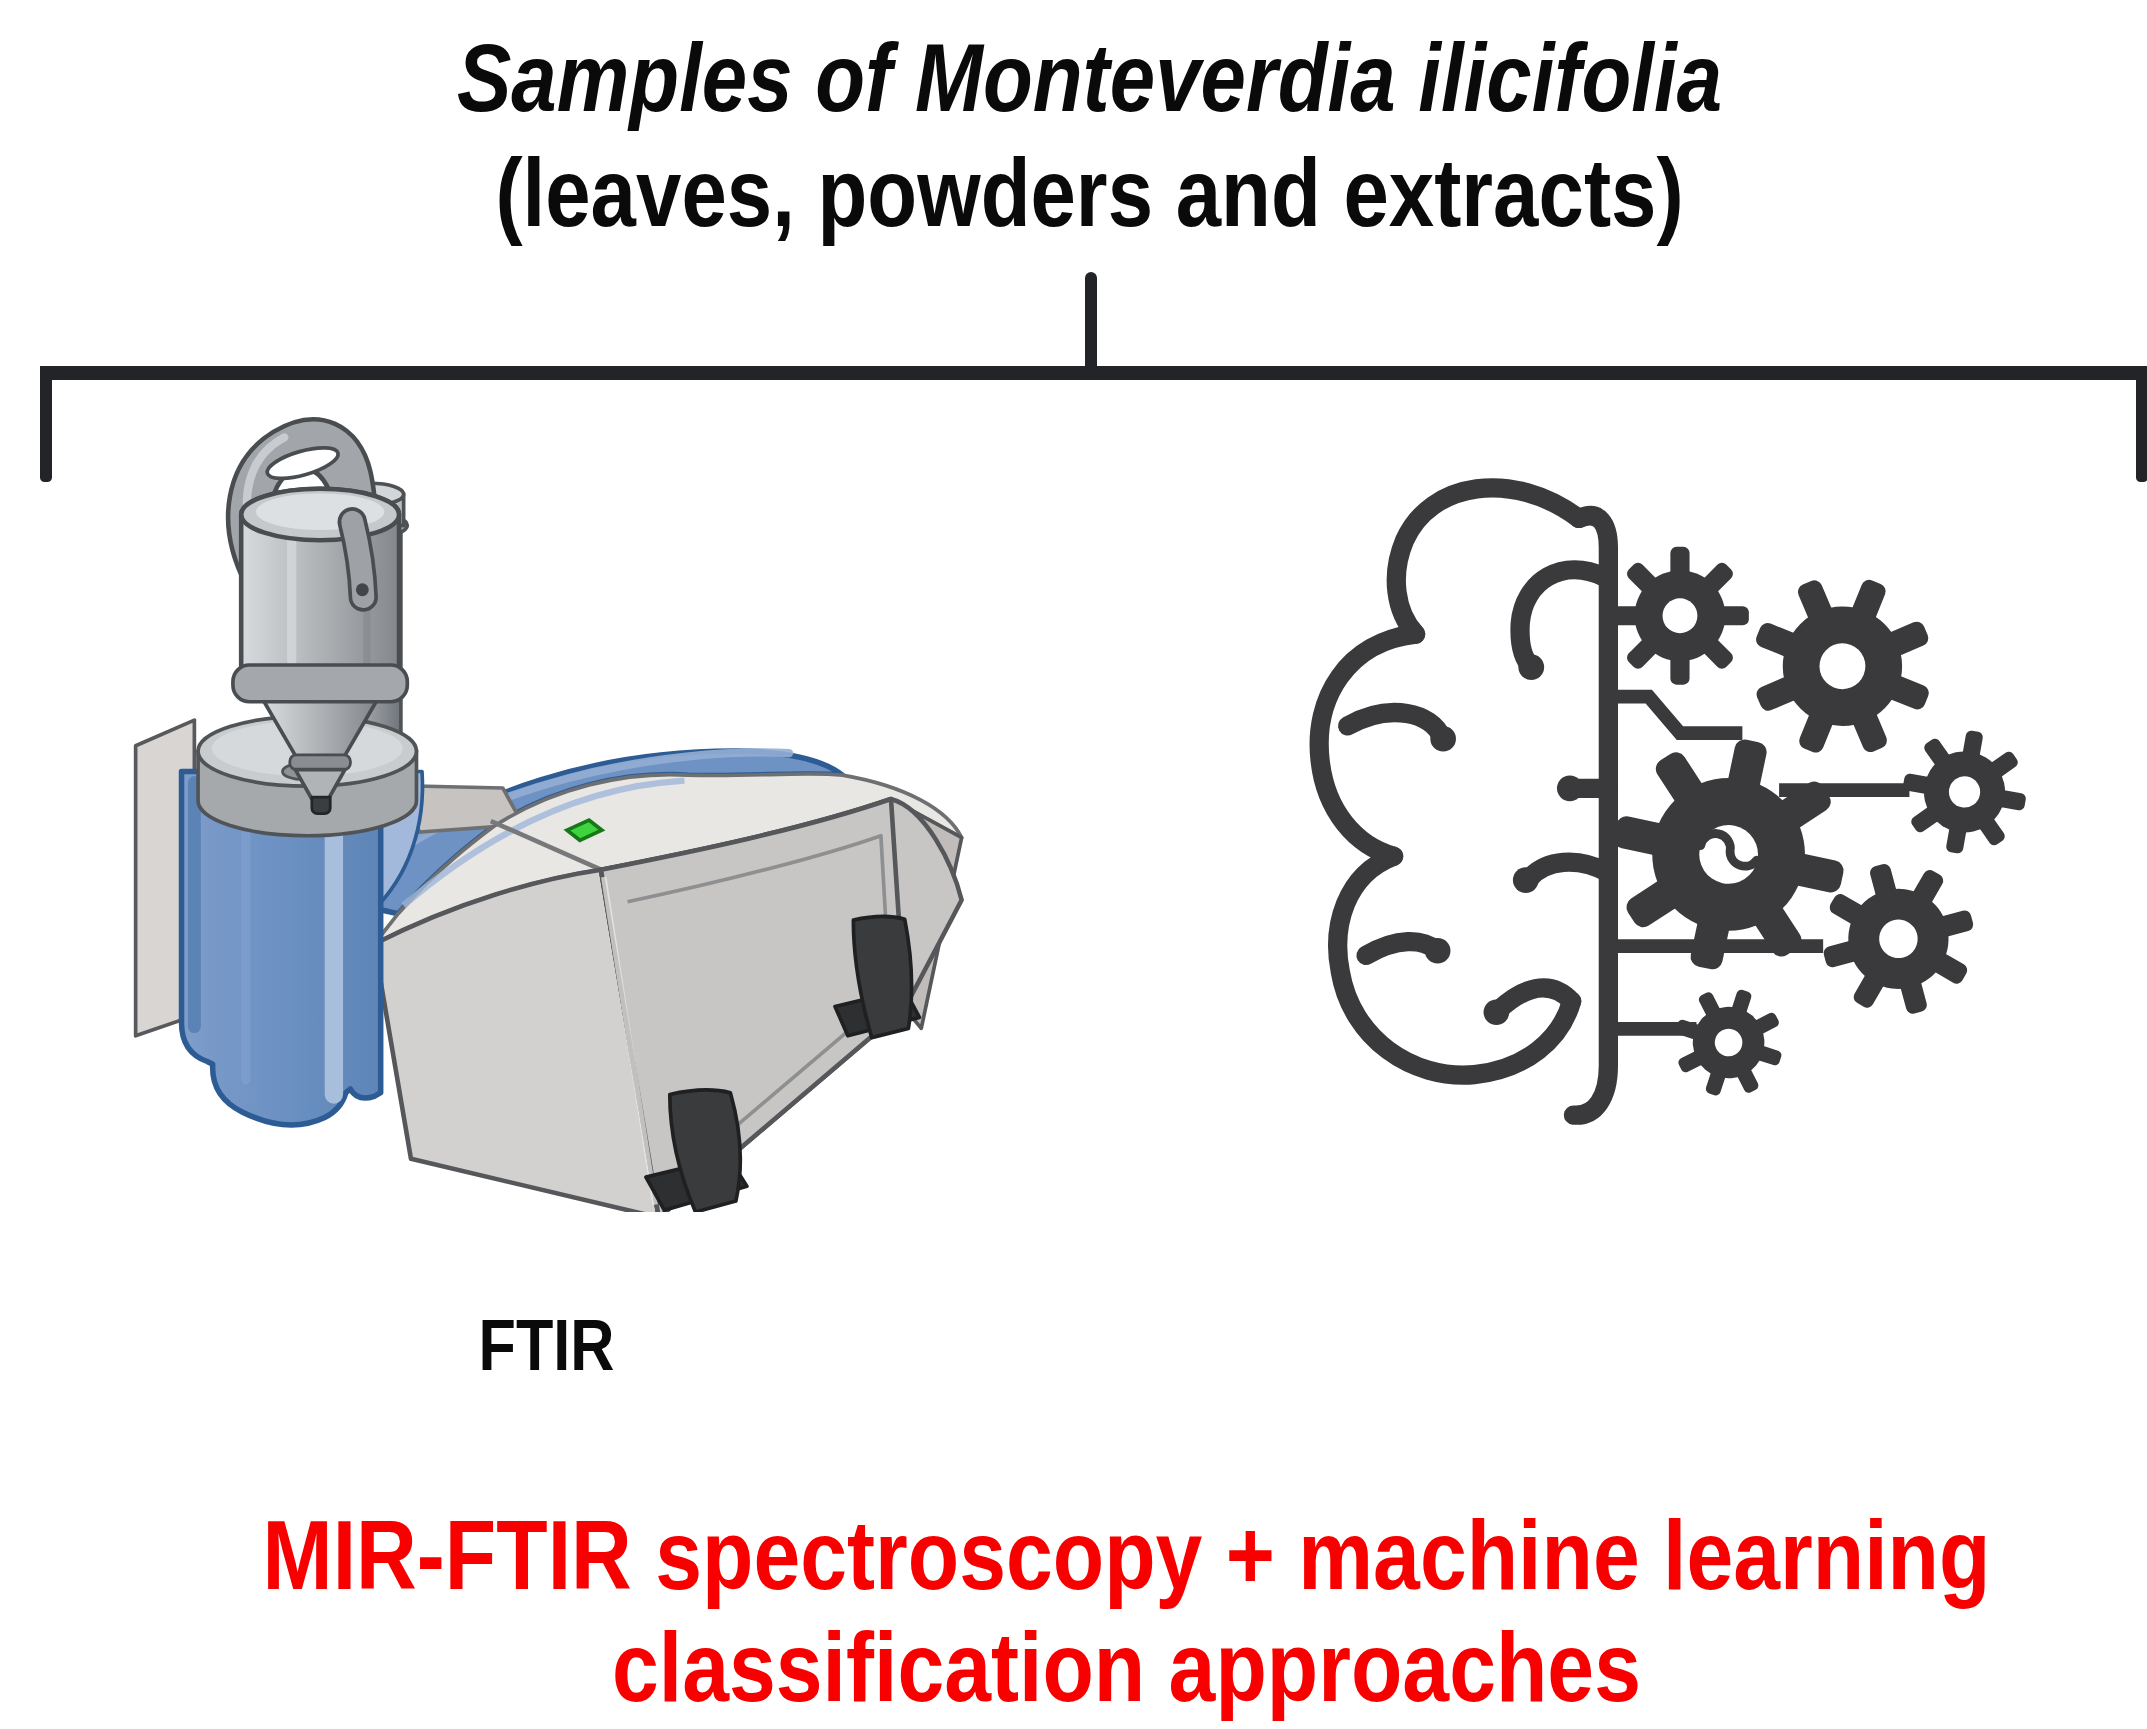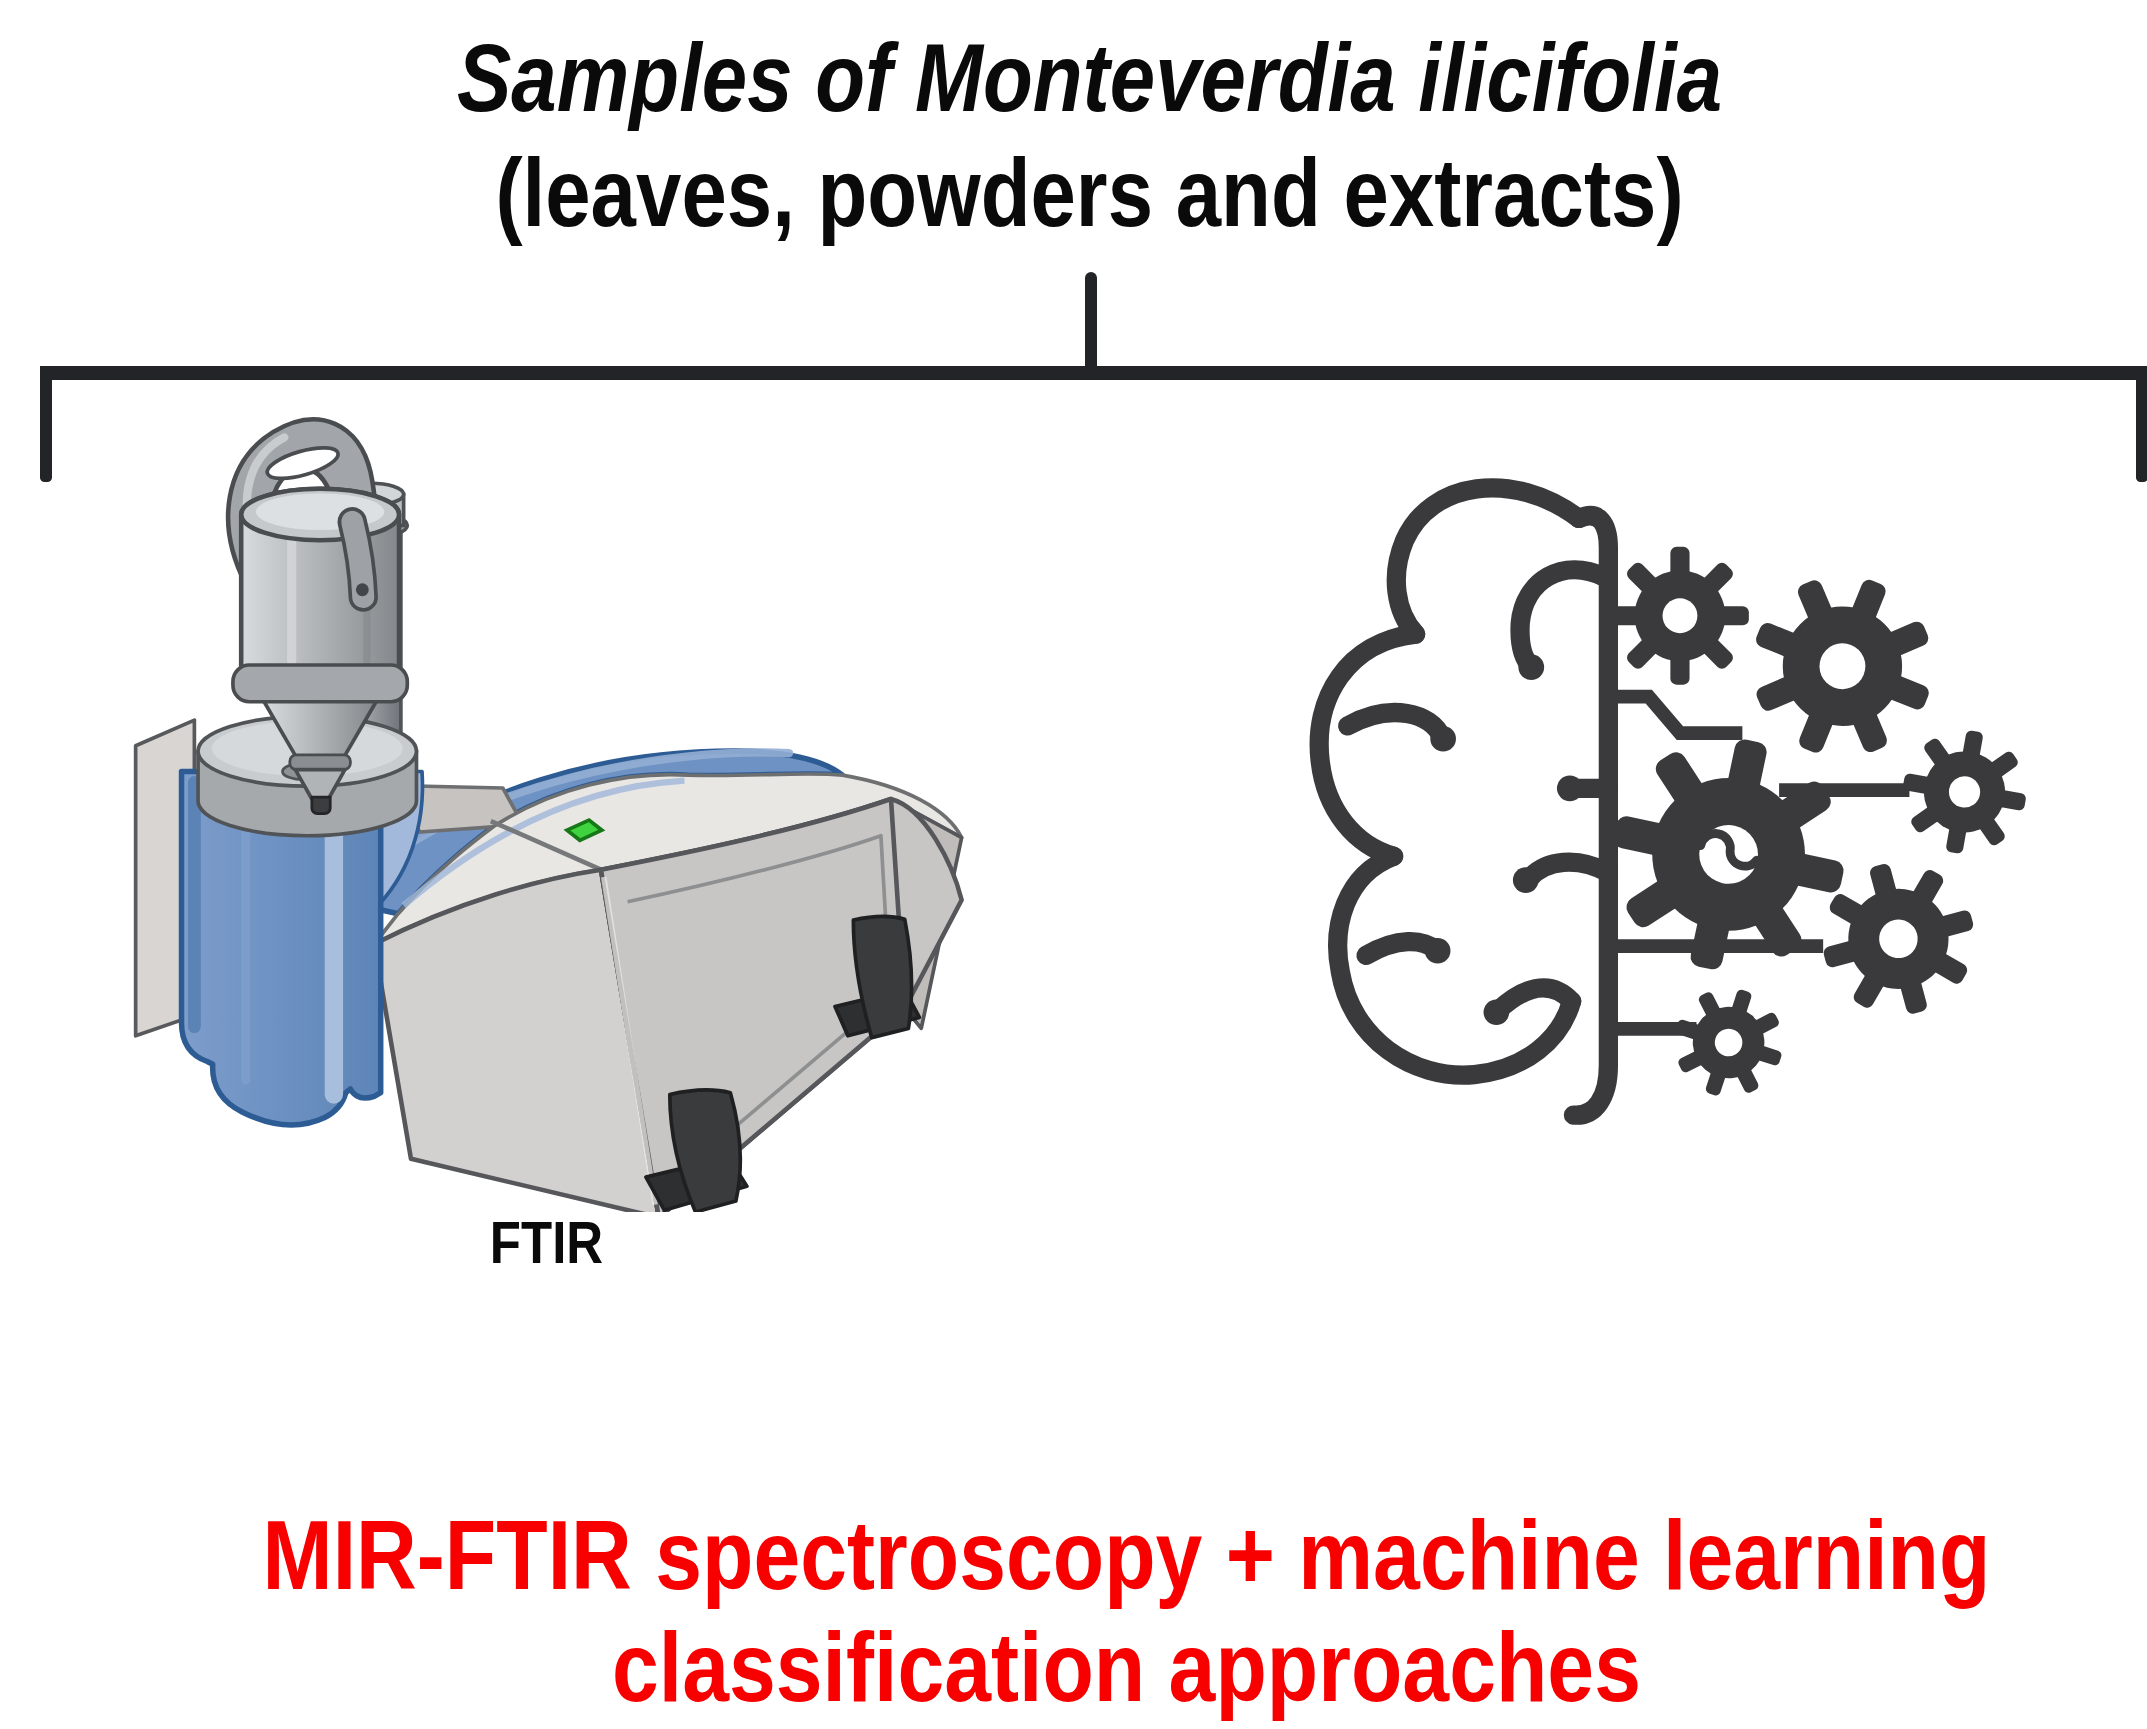--- a/index.html
+++ b/index.html
@@ -16,22 +16,22 @@
   
   .conn{position:absolute;background:#232427;}
   .conn-stem{left:1069px;top:272px;width:12px;height:101px;border-radius:7.3px 7.3px 0 0;}
   .conn-bar{left:24px;top:366px;width:2108px;height:13.8px;border-radius:3.7px;}
   .conn-tick-l{left:24px;top:366px;width:12px;height:116px;border-radius:0 0 4.6px 4.6px;}
   .conn-tick-r{left:2120px;top:366px;width:12px;height:116px;border-radius:0 0 4.6px 4.6px;}
   
   .ftir-svg{position:absolute;left:92px;top:386px;width:918px;height:826px;}
   .ml-svg{position:absolute;left:1194px;top:441px;width:872px;height:735px;}
   
-  .branch-label{position:absolute;top:1208px;width:735px;text-align:center;
-    font-size:60px;font-weight:700;color:#0a0a0a;}
+  .branch-label{position:absolute;top:1304px;width:735px;text-align:center;
+    font-size:72px;font-weight:700;color:#0a0a0a;}
   .branch-label-left{left:163px;}
   .branch-label-right{left:1297px;}
   
   .conclusion{position:absolute;left:37px;top:1499px;width:2147px;text-align:center;
     color:#f80000;font-size:99px;font-weight:700;line-height:1.13;}
 </style>
 </head>
 <body>
 
 <div class="figure">

